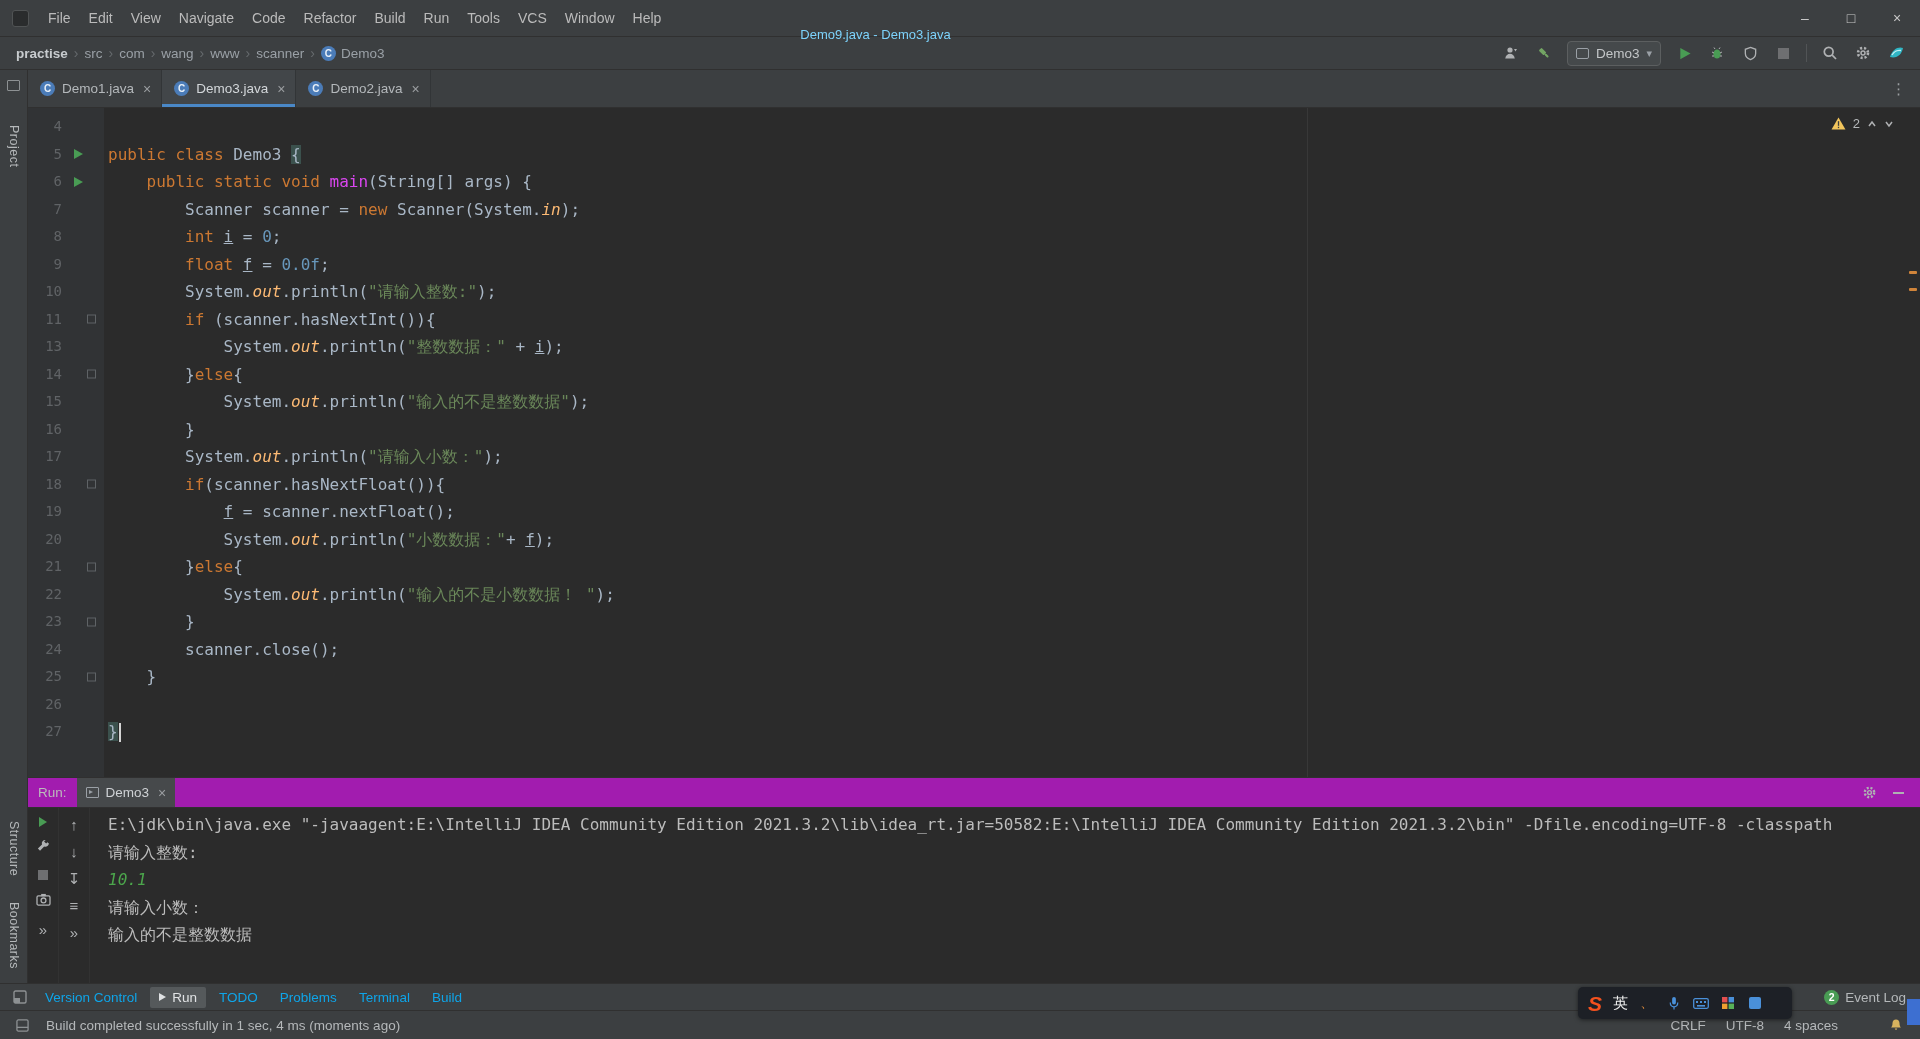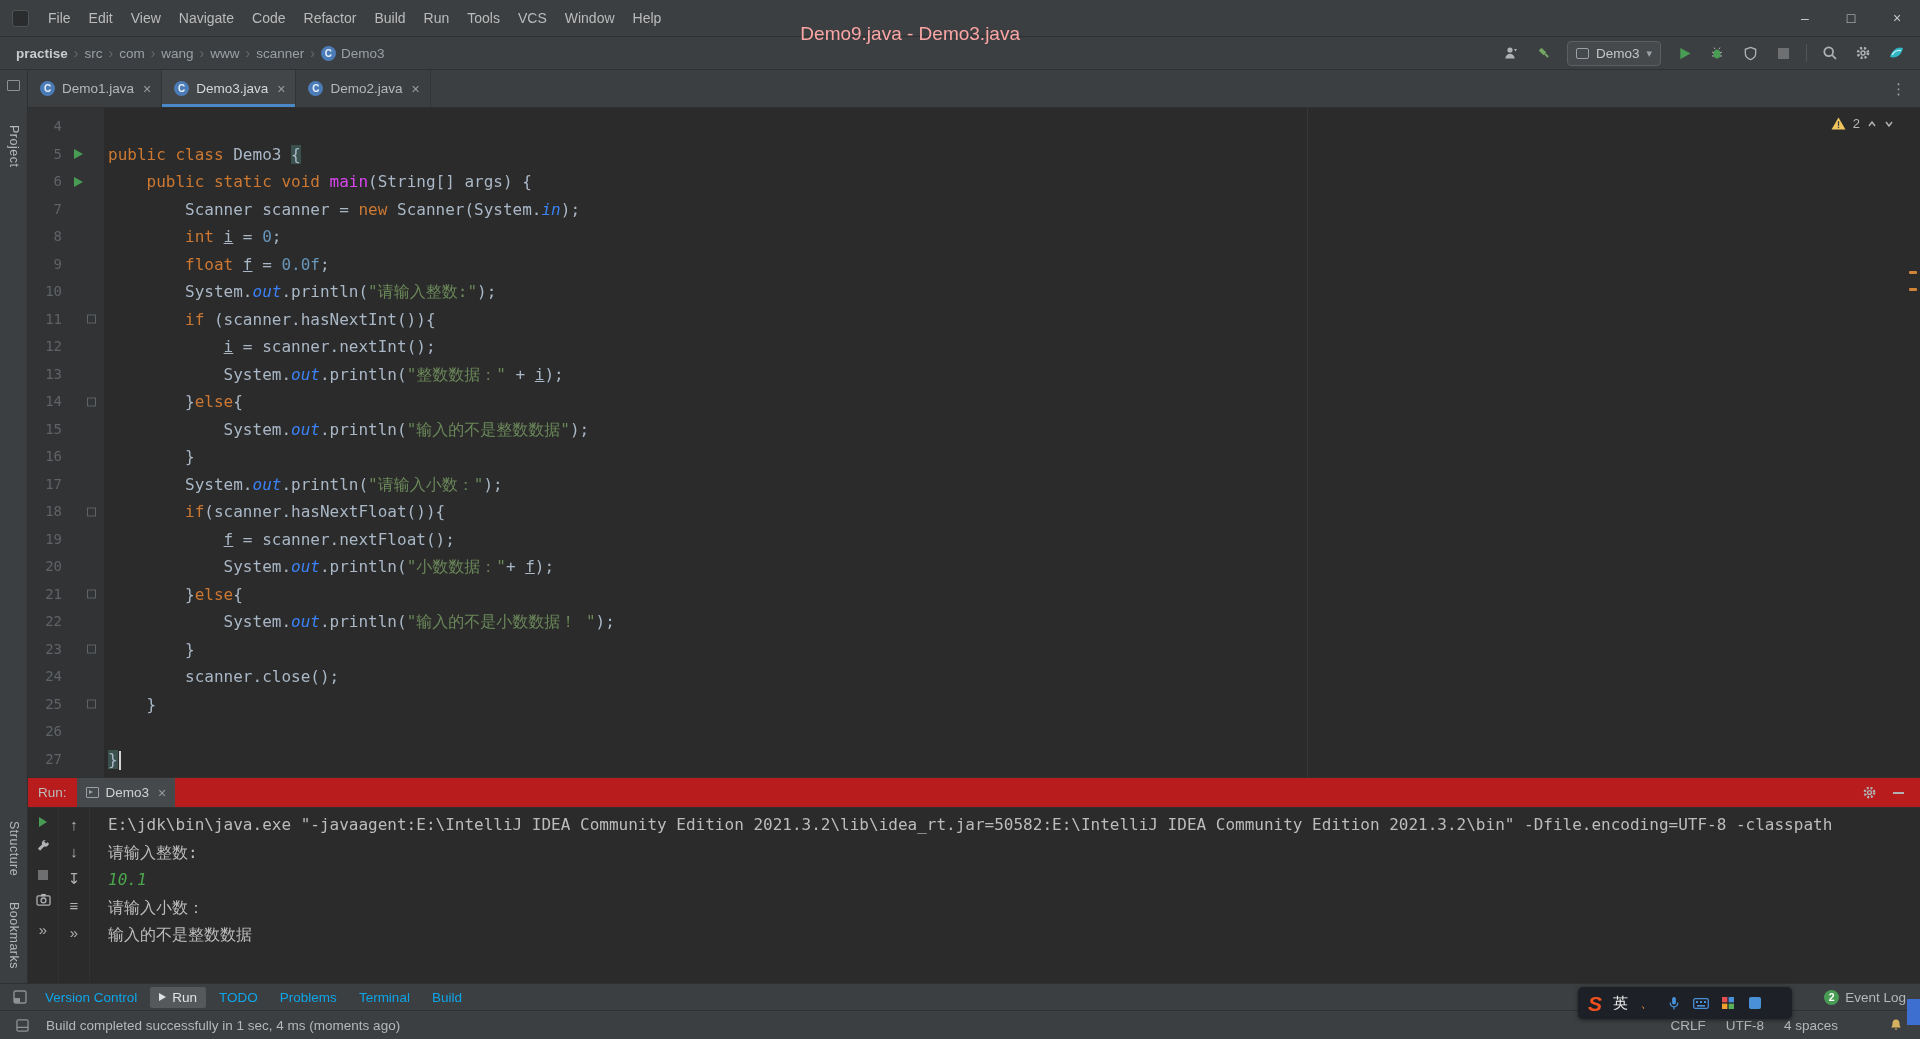--- a/index.html
+++ b/index.html
@@ -4,21 +4,21 @@
 <style>
   *{margin:0;padding:0;box-sizing:border-box;}
   html,body{width:1920px;height:1039px;overflow:hidden;background:#2b2b2b;font-family:"Liberation Sans",sans-serif;}
   #app{position:relative;width:1920px;height:1039px;display:flex;flex-direction:column;background:#3c3f41;color:#bbbbbb;}
 
   
   .titlebar{height:37px;flex:none;display:flex;align-items:center;background:#3c3f41;border-bottom:1px solid #303030;}
   .app-icon{width:17px;height:17px;margin:0 10px 0 12px;background:#2a2c2d;border:1px solid #505354;border-radius:3px;flex:none;}
   .menus{display:flex;align-items:center;}
   .menu-item{padding:4px 9px;font-size:14px;color:#bbbbbb;cursor:default;}
-  .win-title{margin-left:130px;font-size:19px;color:#fca5a5;white-space:nowrap;margin-top:32px;}
+  .win-title{margin-left:130px;font-size:13px;color:#7dd3fc;white-space:nowrap;margin-top:32px;}
   .win-controls{margin-left:auto;display:flex;height:100%;}
   .win-btn{width:46px;height:100%;display:flex;align-items:center;justify-content:center;font-size:14px;color:#c8c8c8;}
 
   
   .navbar{height:33px;flex:none;display:flex;align-items:center;padding-left:16px;border-bottom:1px solid #303030;}
   .breadcrumbs{display:flex;align-items:center;gap:5px;font-size:13.5px;color:#9aa0a6;}
   .crumb.bold{font-weight:bold;color:#c7cbce;}
   .crumb-sep{color:#666a6d;font-size:14px;padding:0 1px;}
   .class-badge{width:15px;height:15px;border-radius:50%;background:#4b7cb8;color:#e8f0f8;font-size:10px;font-weight:bold;display:inline-flex;align-items:center;justify-content:center;flex:none;}
   .nav-tools{margin-left:auto;display:flex;align-items:center;gap:13px;padding-right:14px;}
@@ -52,32 +52,32 @@
   .lines{position:absolute;left:0;top:5px;right:16px;}
   .line{display:flex;height:27.5px;line-height:27.5px;}
   .ln{width:40px;flex:none;text-align:right;padding-right:6px;color:#606366;font-family:"DejaVu Sans Mono",monospace;font-size:14px;}
   .gicon{width:36px;flex:none;position:relative;}
   .run-tri{position:absolute;left:6px;top:50%;transform:translateY(-50%);width:0;height:0;border-style:solid;border-width:5.5px 0 5.5px 9px;border-color:transparent transparent transparent #499c54;}
   .fold-box{position:absolute;right:8px;top:50%;transform:translateY(-50%);width:9px;height:9px;border:1px solid #5f6366;background:#313335;}
   .code{white-space:pre;font-family:"DejaVu Sans Mono",monospace;font-size:16px;color:#a9b7c6;padding-left:4px;}
   .code .k{color:#cc7832;}
   .code .s{color:#6a8759;}
   .code .n{color:#6897bb;}
-  .code .f{color:#3b82f6;font-style:italic;}
+  .code .f{color:#fdba74;font-style:italic;}
   .code .m{color:#d946ef;}
   .code .u{text-decoration:underline;}
   .code .bh{background:#3b514d;}
   .caret{display:inline-block;width:2px;height:19px;background:#d4d4d4;vertical-align:middle;margin-left:1px;}
   .inspections{position:absolute;top:8px;right:26px;display:flex;align-items:center;gap:7px;font-size:13px;color:#b5b8ba;}
   .chev{width:10px;height:10px;}
   .scroll-mark{position:absolute;right:3px;width:8px;height:3px;background:#d0843a;border-radius:1px;}
 
   
   .runpanel{height:206px;flex:none;display:flex;flex-direction:column;background:#2b2b2b;border-top:1px solid #303030;}
-  .run-header{height:30px;flex:none;display:flex;align-items:center;background:#b91c1c;border-bottom:1px solid #303030;padding:0 10px;gap:10px;font-size:13.5px;}
+  .run-header{height:30px;flex:none;display:flex;align-items:center;background:#a21caf;border-bottom:1px solid #303030;padding:0 10px;gap:10px;font-size:13.5px;}
   .run-tab{display:flex;align-items:center;gap:7px;height:100%;padding:0 9px;background:#46494b;color:#cfd2d5;}
   .console-ic{width:13px;height:11px;border:1px solid #9aa0a6;border-radius:1px;position:relative;}
   .console-ic::after{content:"";position:absolute;left:2px;top:2px;width:0;height:0;border-style:solid;border-width:2.5px 0 2.5px 4px;border-color:transparent transparent transparent #9aa0a6;}
   .run-header-right{margin-left:auto;display:flex;align-items:center;gap:14px;padding-right:6px;}
   .hide-bar{width:11px;height:2px;background:#afb1b3;}
   .run-body{flex:1;display:flex;min-height:0;}
   .rtb{width:31px;flex:none;border-right:1px solid #323232;display:flex;flex-direction:column;align-items:center;padding-top:9px;gap:12px;}
   .rtb-glyph{color:#afb1b3;font-size:15px;line-height:15px;}
   .rtb .run-tri2{width:0;height:0;border-style:solid;border-width:5px 0 5px 8.5px;border-color:transparent transparent transparent #499c54;}
   .rtb .stop2{width:10px;height:10px;background:#6e6f71;}
@@ -298,25 +298,20 @@
               <span class="ln">10</span>
               <span class="gicon"></span>
               <span class="code"><span class="p">        System.</span><span class="f">out</span><span class="p">.println(</span><span class="s">"请输入整数:"</span><span class="p">);</span></span>
             </div>
             <div class="line">
               <span class="ln">11</span>
               <span class="gicon">
                 <span class="fold-box"></span>
               </span>
               <span class="code"><span class="p">        </span><span class="k">if</span><span class="p"> (scanner.hasNextInt()){</span></span>
-            </div>
-            <div class="line">
-              <span class="ln">12</span>
-              <span class="gicon"></span>
-              <span class="code"><span class="p">            </span><span class="u">i</span><span class="p"> = scanner.nextInt();</span></span>
             </div>
             <div class="line">
               <span class="ln">13</span>
               <span class="gicon"></span>
               <span class="code"><span class="p">            System.</span><span class="f">out</span><span class="p">.println(</span><span class="s">"整数数据："</span><span class="p"> + </span><span class="u">i</span><span class="p">);</span></span>
             </div>
             <div class="line">
               <span class="ln">14</span>
               <span class="gicon">
                 <span class="fold-box"></span>

